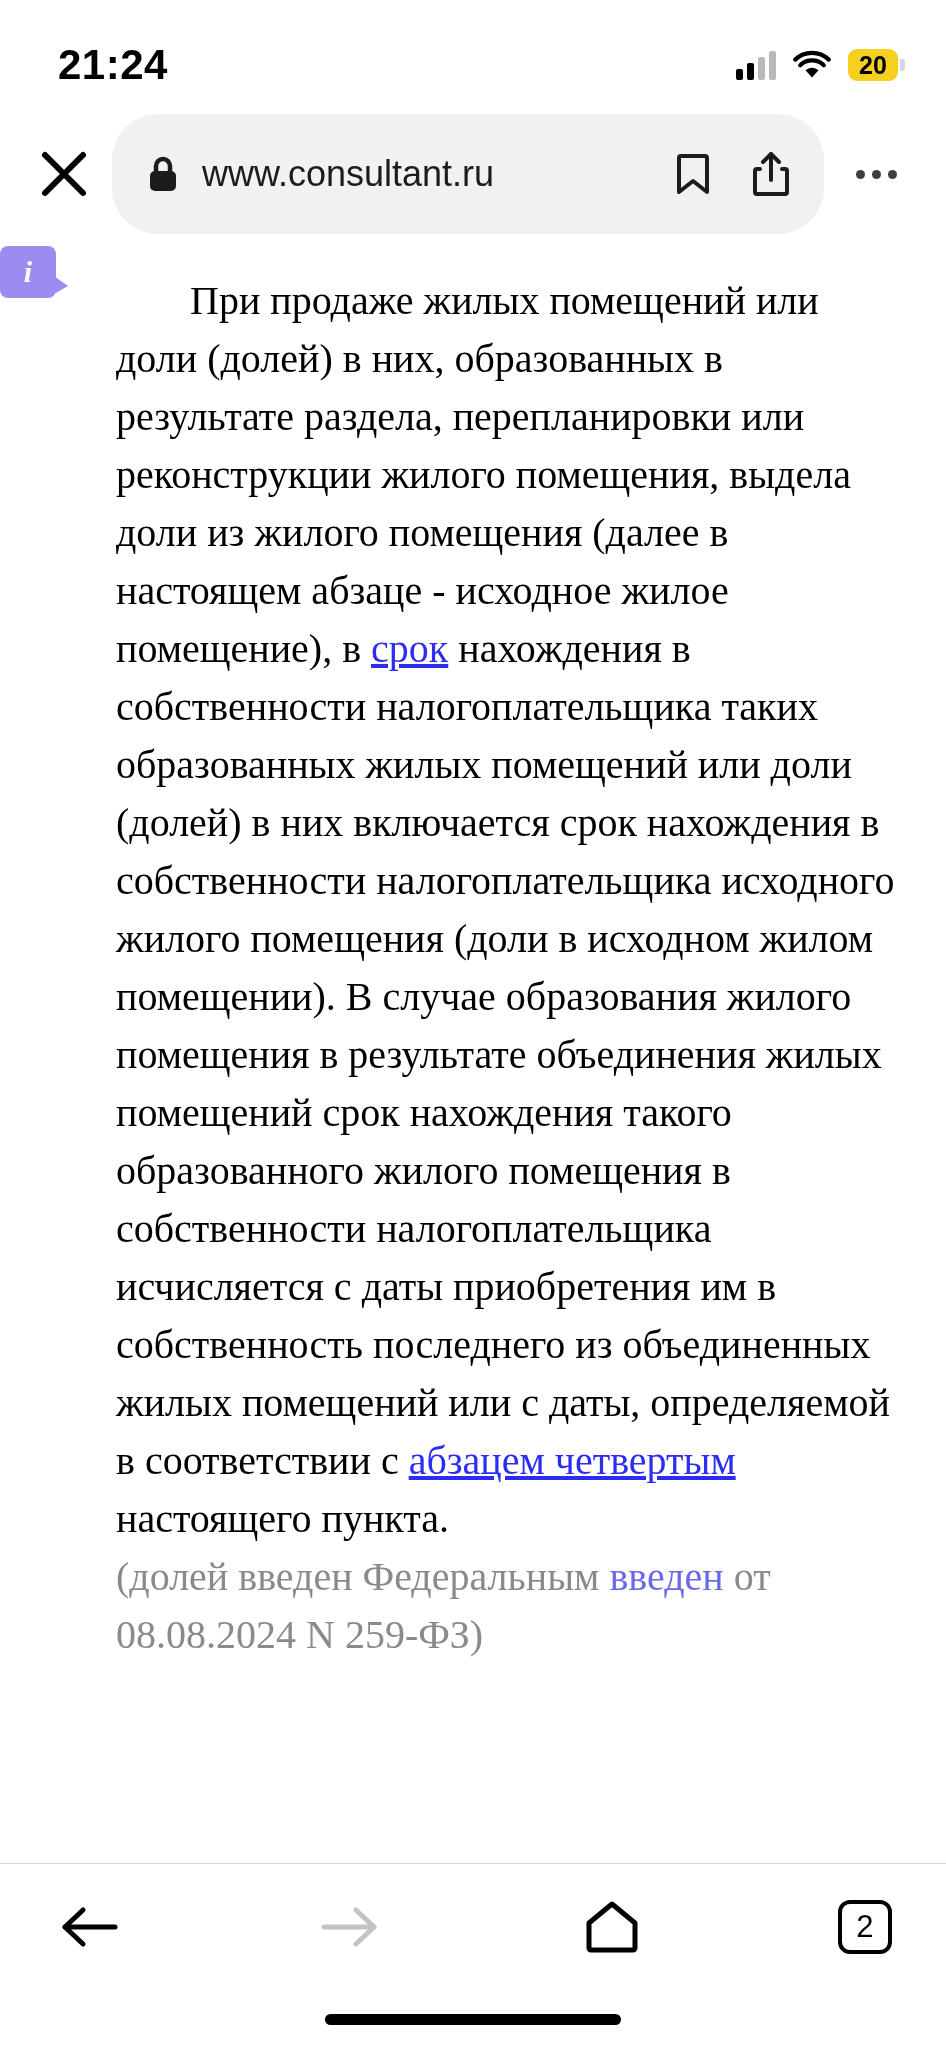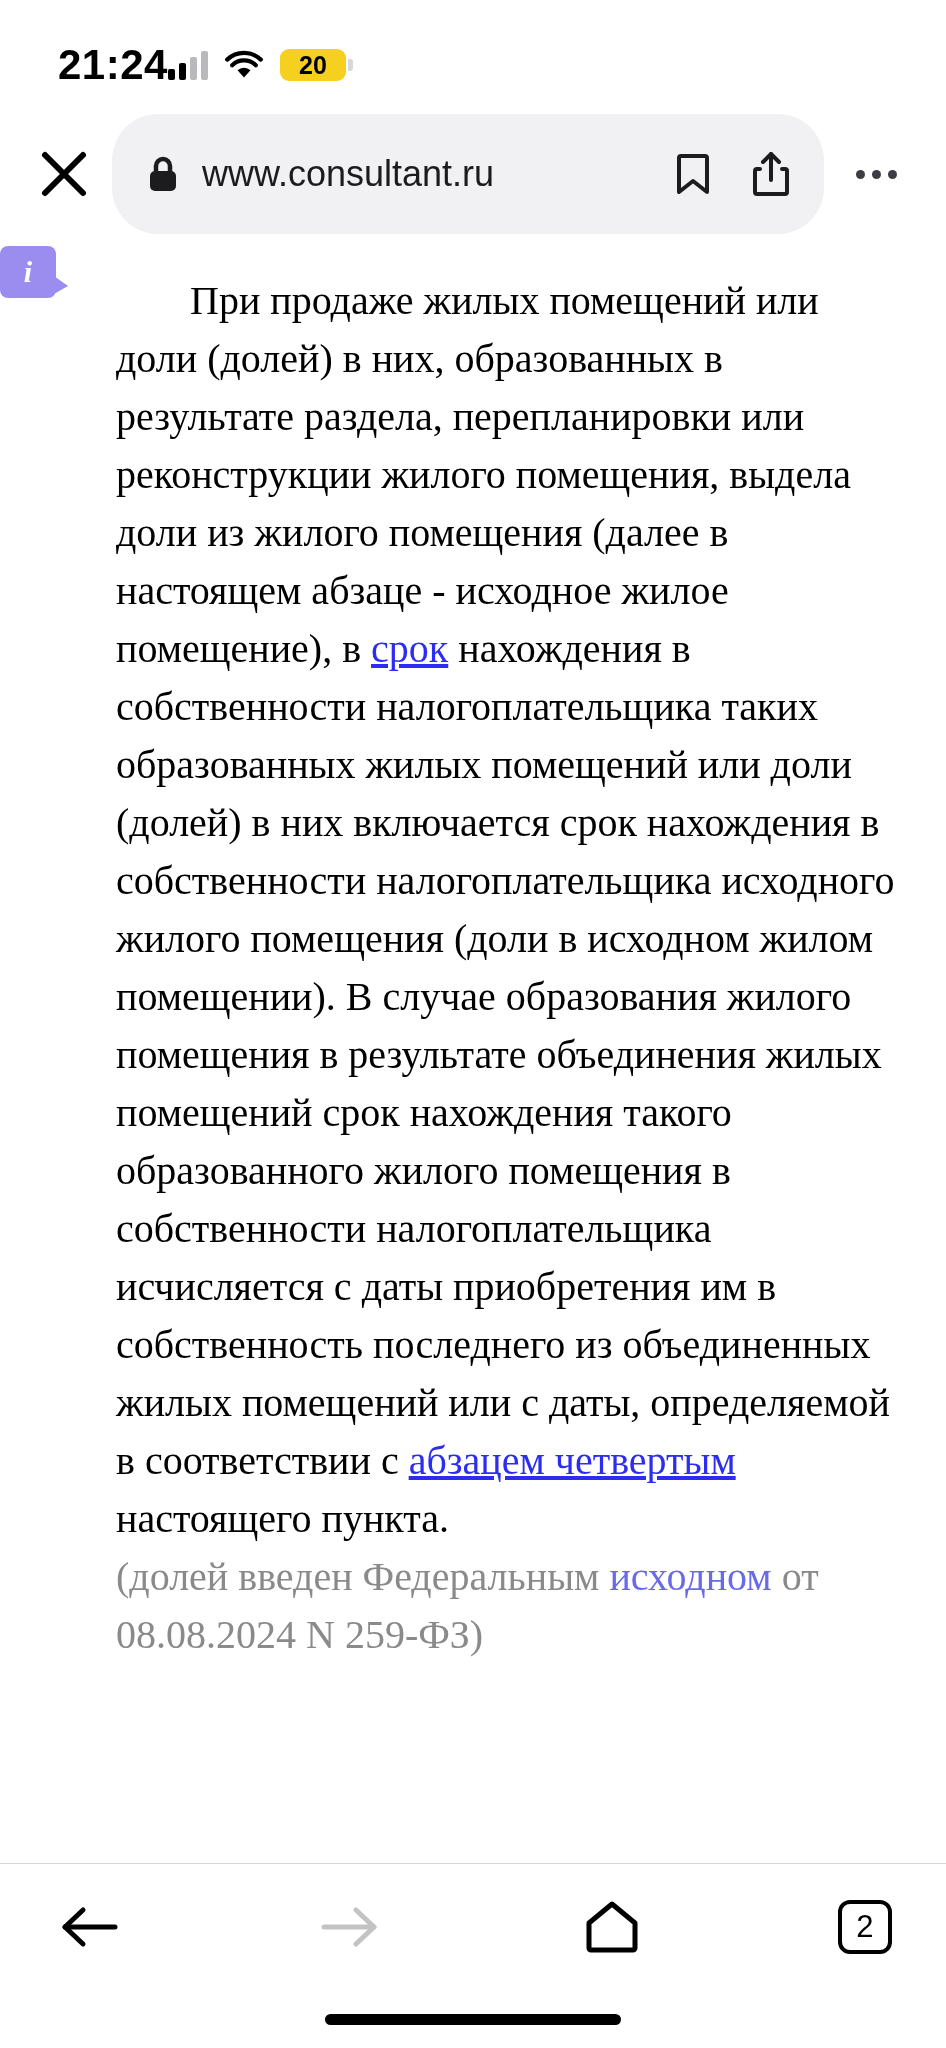--- a/index.html
+++ b/index.html
@@ -18,21 +18,21 @@
     display: flex;
     flex-direction: column;
   }
 
   
   .statusbar {
     height: 112px;
     flex: 0 0 112px;
     display: flex;
     align-items: center;
-    justify-content: flex-start;
+    justify-content: space-between;
     padding: 18px 48px 0 58px;
   }
   .status-time {
     font-size: 42px;
     font-weight: bold;
     color: #000;
     letter-spacing: 0.5px;
     font-family: "Liberation Sans", sans-serif;
   }
   .status-right {
@@ -52,21 +52,21 @@
     background: #000;
     border-radius: 2px;
   }
   .signal i:nth-child(1) { height: 11px; }
   .signal i:nth-child(2) { height: 17px; }
   .signal i:nth-child(3) { height: 23px; background: #b8b8bd; }
   .signal i:nth-child(4) { height: 29px; background: #b8b8bd; }
 
   .wifi { width: 40px; height: 30px; position: relative; }
   .battery {
-    width: 66px; height: 32px;
+    width: 50px; height: 32px;
     border-radius: 9px;
     background: #f5d01f;
     position: relative;
     display: flex;
     align-items: center;
     justify-content: center;
   }
   .battery .cap {
     position: absolute;
     right: -7px;
@@ -292,21 +292,21 @@
       <span></span>
         <span></span>
         <span></span>
     </div>
   </div>
 
   <div class="content">
     <div class="info-badge">i</div>
     <div class="doc text-block">
       <p><span class="indent"></span><span>При продаже жилых помещений или доли (долей) в них, образованных в результате раздела, перепланировки или реконструкции жилого помещения, выдела доли из жилого помещения (далее в настоящем абзаце - исходное жилое помещение), в </span><a href="#">срок</a><span> нахождения в собственности налогоплательщика таких образованных жилых помещений или доли (долей) в них включается срок нахождения в собственности налогоплательщика исходного жилого помещения (доли в исходном жилом помещении). В случае образования жилого помещения в результате объединения жилых помещений срок нахождения такого образованного жилого помещения в собственности налогоплательщика исчисляется с даты приобретения им в собственность последнего из объединенных жилых помещений или с даты, определяемой в соответствии с </span><a href="#">абзацем четвертым</a><span> настоящего пункта.</span></p>
-      <p class="note"><span>(долей введен Федеральным </span><a href="#">исходном</a><span> от 08.08.2024 N 259-ФЗ)</span></p>
+      <p class="note"><span>(долей введен Федеральным </span><a href="#">введен</a><span> от 08.08.2024 N 259-ФЗ)</span></p>
     </div>
   </div>
 
   <div class="divider"></div>
 
   <div class="bottombar">
     <div class="icon-btn" style="width:70px;height:70px;">
       <svg width="60" height="50" viewBox="0 0 60 50">
         <line x1="56" y1="25" x2="6" y2="25" stroke="#000" stroke-width="5" stroke-linecap="round"></line>
         <path d="M24 8 L6 25 L24 42" stroke="#000" stroke-width="5" fill="none" stroke-linecap="round" stroke-linejoin="round"></path>

